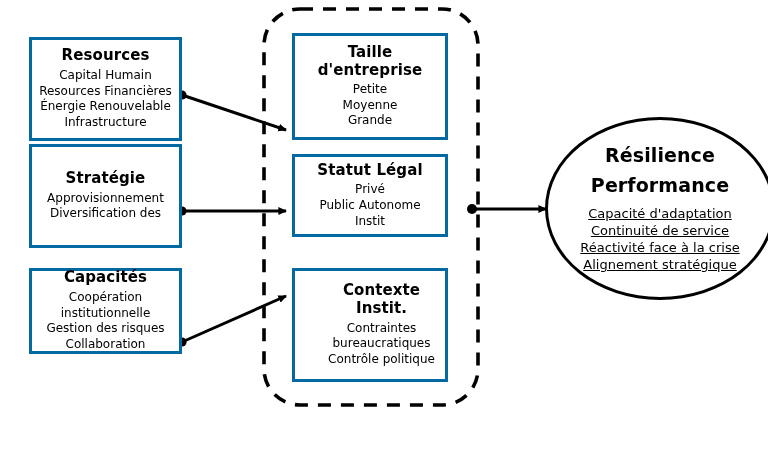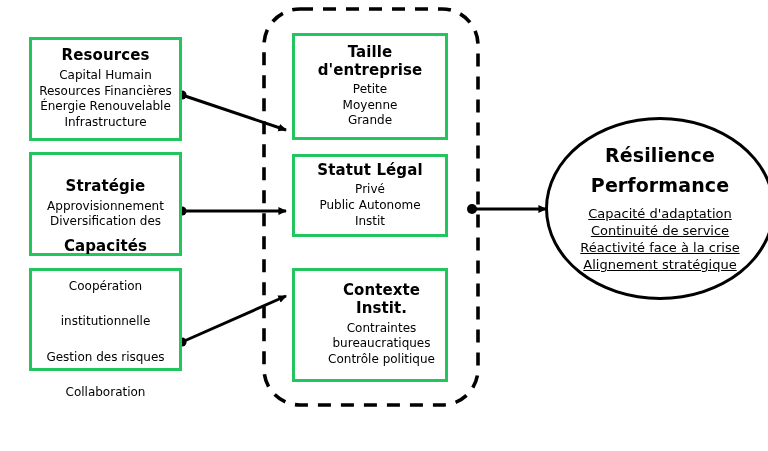--- a/index.html
+++ b/index.html
@@ -3,29 +3,29 @@
 <meta charset="utf-8">
 <style>
   html,body{margin:0;padding:0;background:#ffffff;}
   body{width:768px;height:451px;position:relative;overflow:hidden;
        font-family:"DejaVu Sans","Liberation Sans",sans-serif;color:#000;}
   #stage{position:absolute;left:0;top:0;width:768px;height:451px;}
   svg.layer{position:absolute;left:0;top:0;width:768px;height:451px;pointer-events:none;}
 
   .node{position:absolute;box-sizing:border-box;background:#fff;
         display:flex;flex-direction:column;align-items:center;justify-content:center;}
-  .boxnode{border:3px solid #22c55e;}
+  .boxnode{border:3px solid #0369a1;}
   .ttl{font-weight:bold;font-size:15px;line-height:1.18;letter-spacing:.1px;
        text-align:center;margin-bottom:3px;}
   .line{font-size:12px;line-height:1.30;text-align:center;white-space:nowrap;}
 
   .leftbox{left:29px;width:153px;}
   #n-resources{top:37px;height:104px;}
-  #n-strategie{top:152px;height:104px;}
-  #n-capacites{top:268px;height:103px;gap:20px;}
+  #n-strategie{top:144px;height:104px;}
+  #n-capacites{top:268px;height:86px;}
 
   .midbox{left:292px;width:156px;}
   #n-taille{top:33px;height:107px;}
   #n-statut{top:154px;height:83px;}
   #n-contexte{top:268px;height:114px;padding-left:23px;}
 
   #n-circle{left:545px;top:117px;width:230px;height:183px;
             border:3px solid #000;border-radius:50%;}
   #n-circle .ttl{font-size:19px;margin-bottom:8px;}
   #n-circle .line{font-size:13px;line-height:1.32;text-decoration:underline;}

